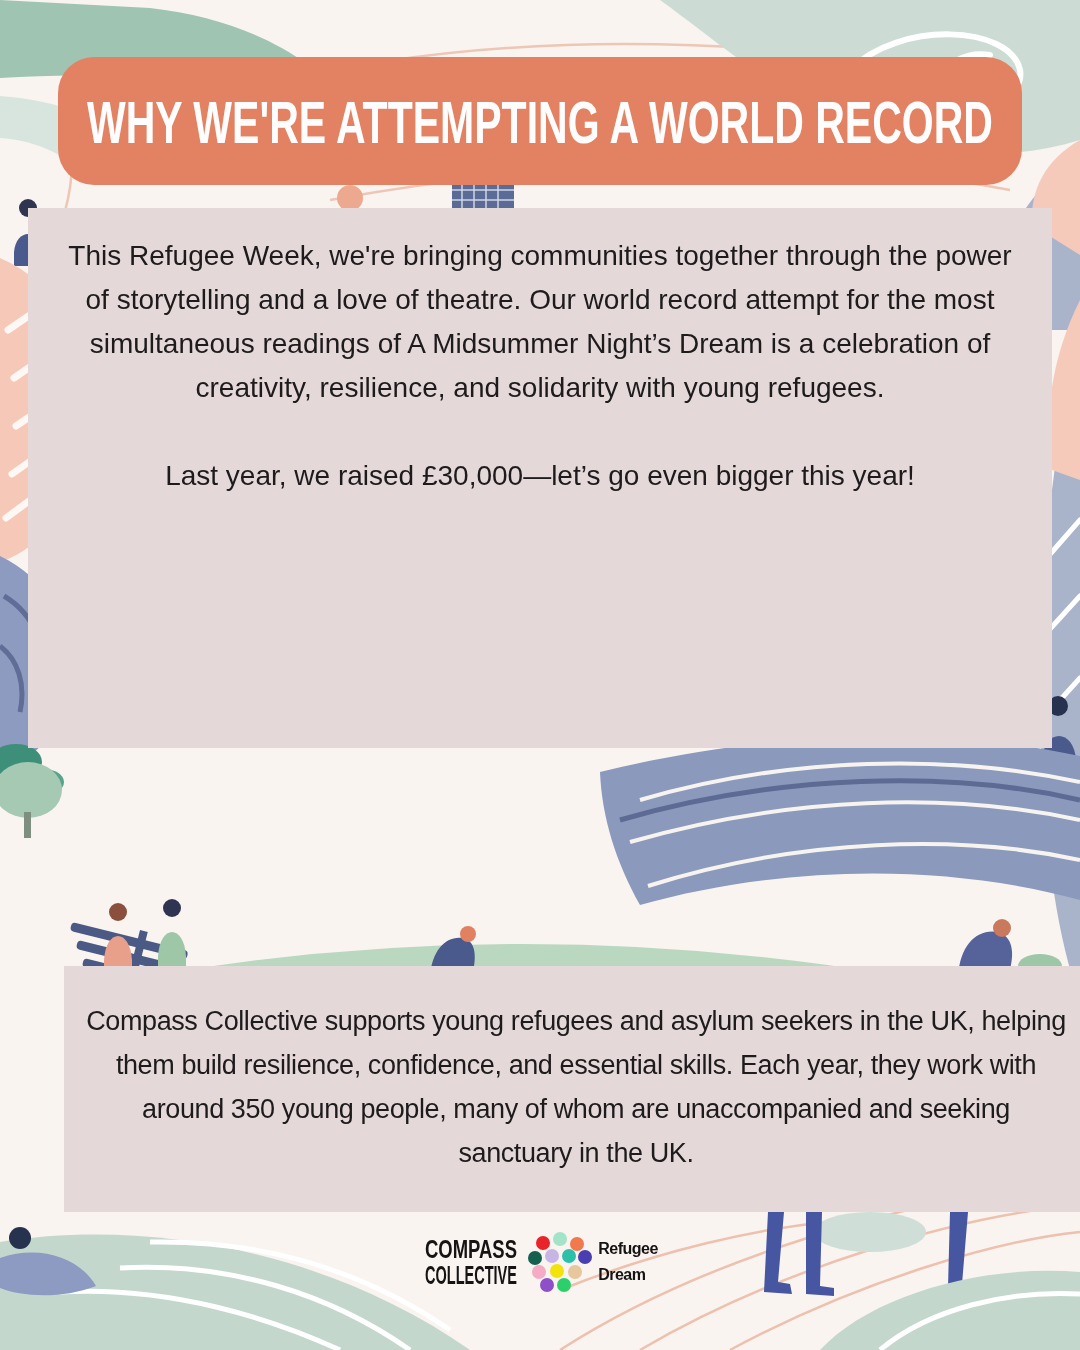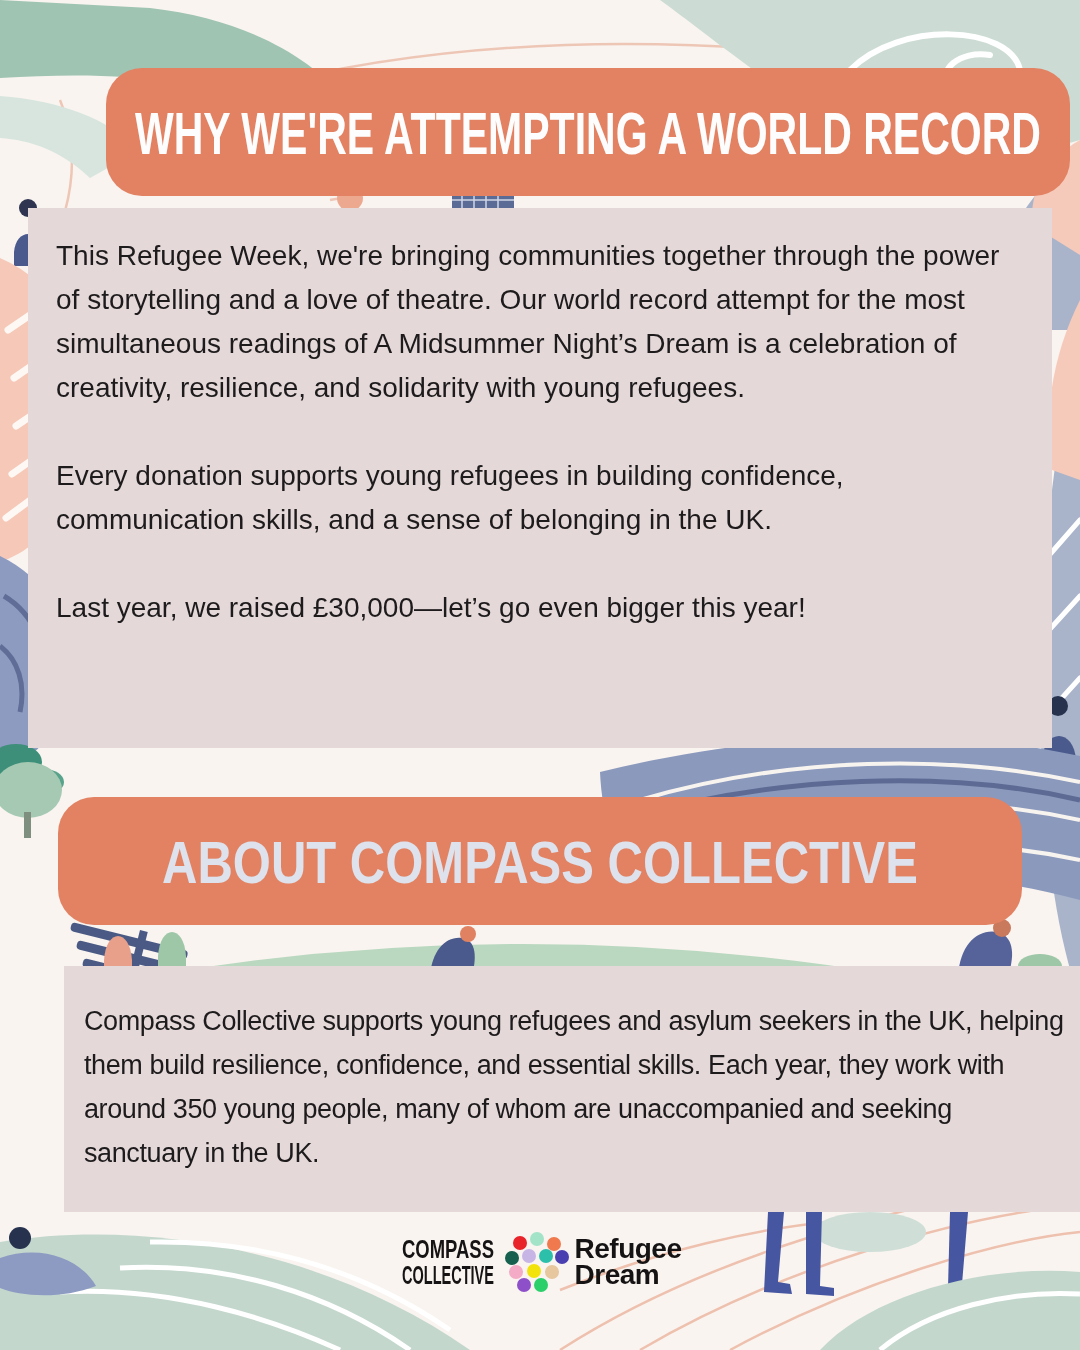--- a/index.html
+++ b/index.html
@@ -8,41 +8,41 @@
     font-family:"Liberation Sans",sans-serif;
     background:var(--background,#f9f4f0);
   }
   .bg{position:absolute;inset:0;z-index:0;display:block;}
   .banner{
     position:absolute;left:58px;width:964px;height:128px;z-index:2;
     background:var(--banner-orange,#e28263);
     border-radius:36px;display:flex;align-items:center;justify-content:center;
   }
   .banner svg{display:block;}
-  #banner1{top:68px;margin-left:48px;}
+  #banner1{top:57px;}
   #banner2{top:797px;}
   .panel{
     position:absolute;left:28px;width:1024px;z-index:1;
     background:var(--panel-pink,#e5d8d9);
     color:var(--body-ink,#1d1b1c);
-    box-sizing:border-box;
+    text-align:center;box-sizing:border-box;
   }
   #panel1{top:208px;height:540px;padding:26px 28px;font-size:28px;line-height:44px;}
   #panel2{top:966px;height:246px;padding:33px 20px;font-size:27px;line-height:44px;letter-spacing:-0.4px;margin-left:36px;}
   #panel1 p,#panel2 p{margin:0;}
   #panel1 .gap-after{margin-bottom:44px;}
   .footer{
     position:absolute;left:0;top:1224px;width:1080px;height:76px;z-index:2;
     display:flex;align-items:center;justify-content:center;column-gap:6px;
   }
   .compass-logo svg{display:block;}
   .rw-dots{position:relative;width:66px;height:60px;}
   .rw-dot{position:absolute;width:14px;height:14px;border-radius:50%;display:block;}
   .rw-text{
-    color:var(--logo-ink,#111);font-weight:bold;font-size:28px;line-height:26px;
+    color:var(--logo-ink,#111);font-weight:bold;font-size:16px;line-height:26px;
     letter-spacing:-0.5px;
   }
 </style>
 </head>
 <body>
 
 <div class="canvas" style="--background: #f9f4f0; --banner-orange: #e28263; --banner1-text: #fdfdfd; --banner2-text: #dde2ec; --panel-pink: #e5d8d9; --body-ink: #1d1b1c; --logo-ink: #151313;">
 
   <svg class="bg" width="1080" height="1350" viewBox="0 0 1080 1350" aria-hidden="true">
     <rect width="1080" height="1350" fill="#f9f4f0"></rect>
@@ -171,29 +171,23 @@
   </svg>
 
   <div class="banner" id="banner1">
     <svg width="964" height="128" viewBox="0 0 964 128">
       <text x="29" y="86" font-family="Liberation Sans, sans-serif" font-size="60" font-weight="bold" fill="var(--banner1-text,#fdfdfd)" textLength="906" lengthAdjust="spacingAndGlyphs">WHY WE'RE ATTEMPTING A WORLD RECORD</text>
     </svg>
   </div>
 
   <div class="panel" id="panel1">
     <p class="gap-after">This Refugee Week, we're bringing communities together through the power of storytelling and a love of theatre. Our world record attempt for the most simultaneous readings of A Midsummer Night’s Dream is a celebration of creativity, resilience, and solidarity with young refugees.</p>
-    <p class="gap-after">Every donation supports young refugees in building confidence, communication skills, and a sense of belonging in the UK.</p>
     <p>Last year, we raised £30,000—let’s go even bigger this year!</p>
   </div>
 
-  <div class="banner" id="banner2">
-    <svg width="964" height="128" viewBox="0 0 964 128">
-      <text x="104" y="86" font-family="Liberation Sans, sans-serif" font-size="60" font-weight="bold" fill="var(--banner2-text,#dde2ec)" textLength="756" lengthAdjust="spacingAndGlyphs">ABOUT COMPASS COLLECTIVE</text>
-    </svg>
-  </div>
 
   <div class="panel" id="panel2">
     <p>Compass Collective supports young refugees and asylum seekers in the UK, helping them build resilience, confidence, and essential skills. Each year, they work with around 350 young people, many of whom are unaccompanied and seeking sanctuary in the UK.</p>
   </div>
 
   <div class="footer">
     <div class="compass-logo">
       <svg width="98" height="58" viewBox="0 0 98 58">
         <text x="3" y="25" font-family="Liberation Sans, sans-serif" font-size="26" font-weight="bold" fill="var(--logo-ink,#151313)" textLength="92" lengthAdjust="spacingAndGlyphs">COMPASS</text>
         <text x="3" y="51" font-family="Liberation Sans, sans-serif" font-size="26" font-weight="bold" fill="var(--logo-ink,#151313)" textLength="92" lengthAdjust="spacingAndGlyphs">COLLECTIVE</text>

